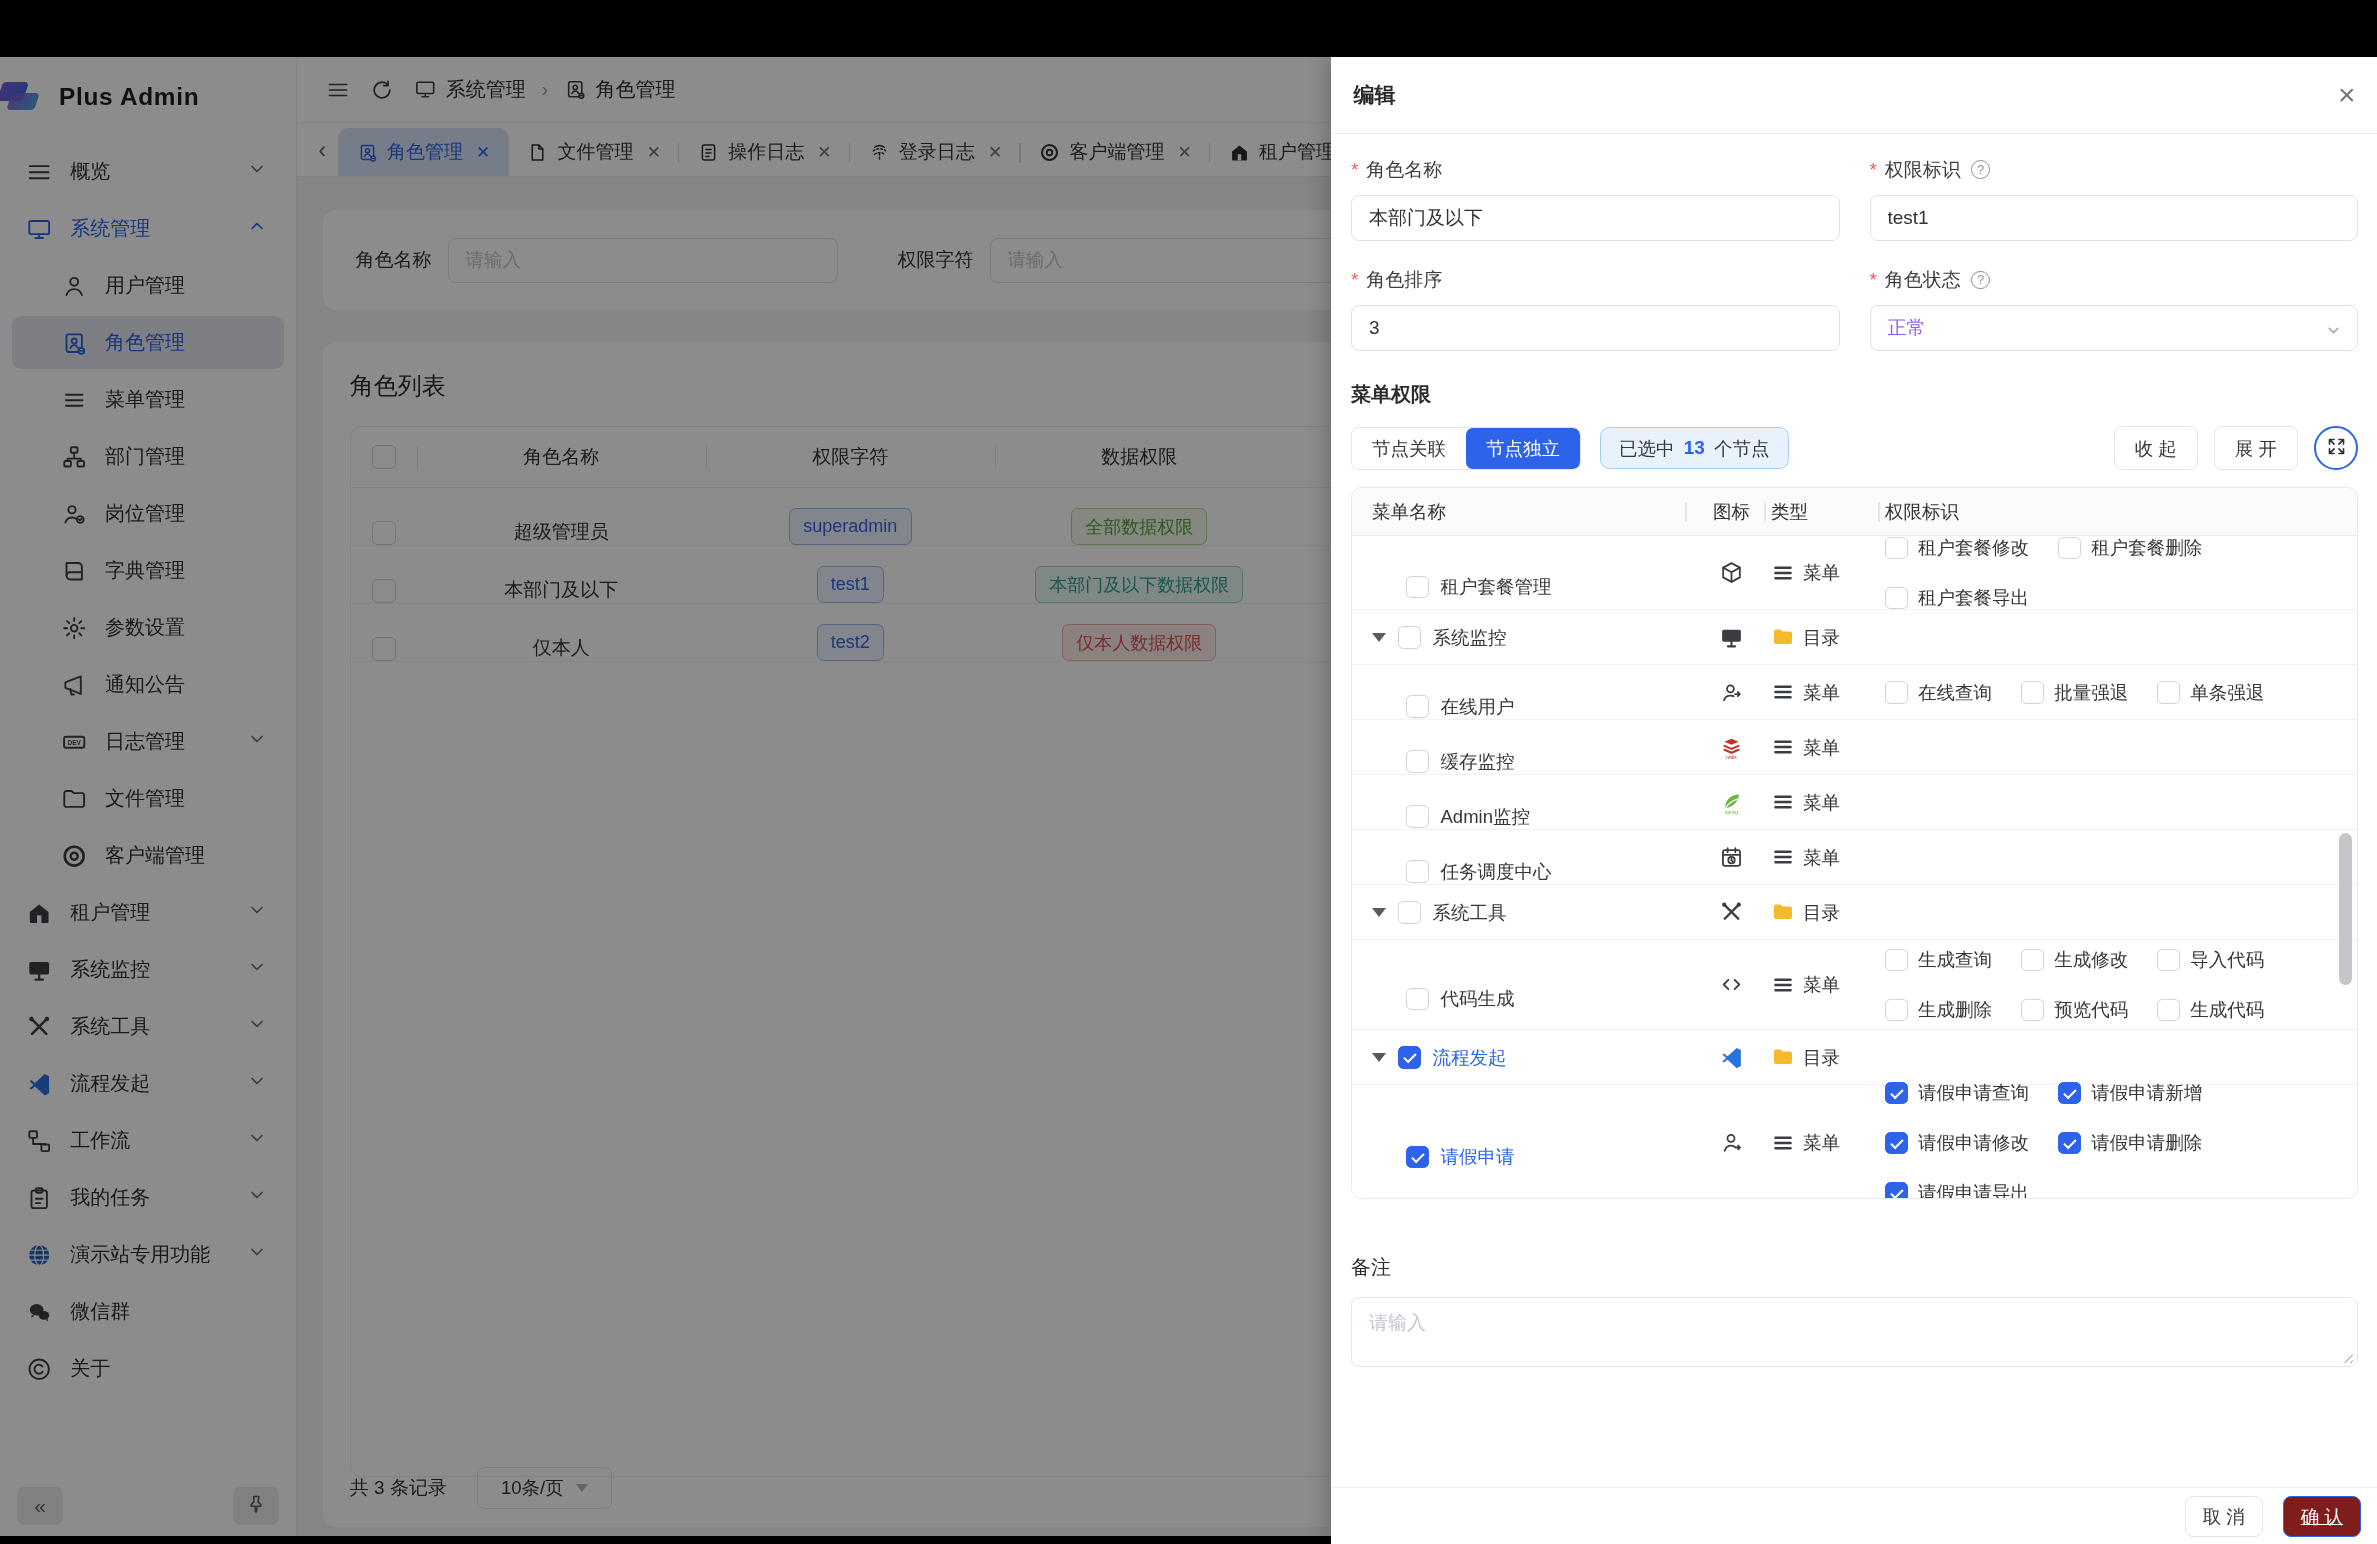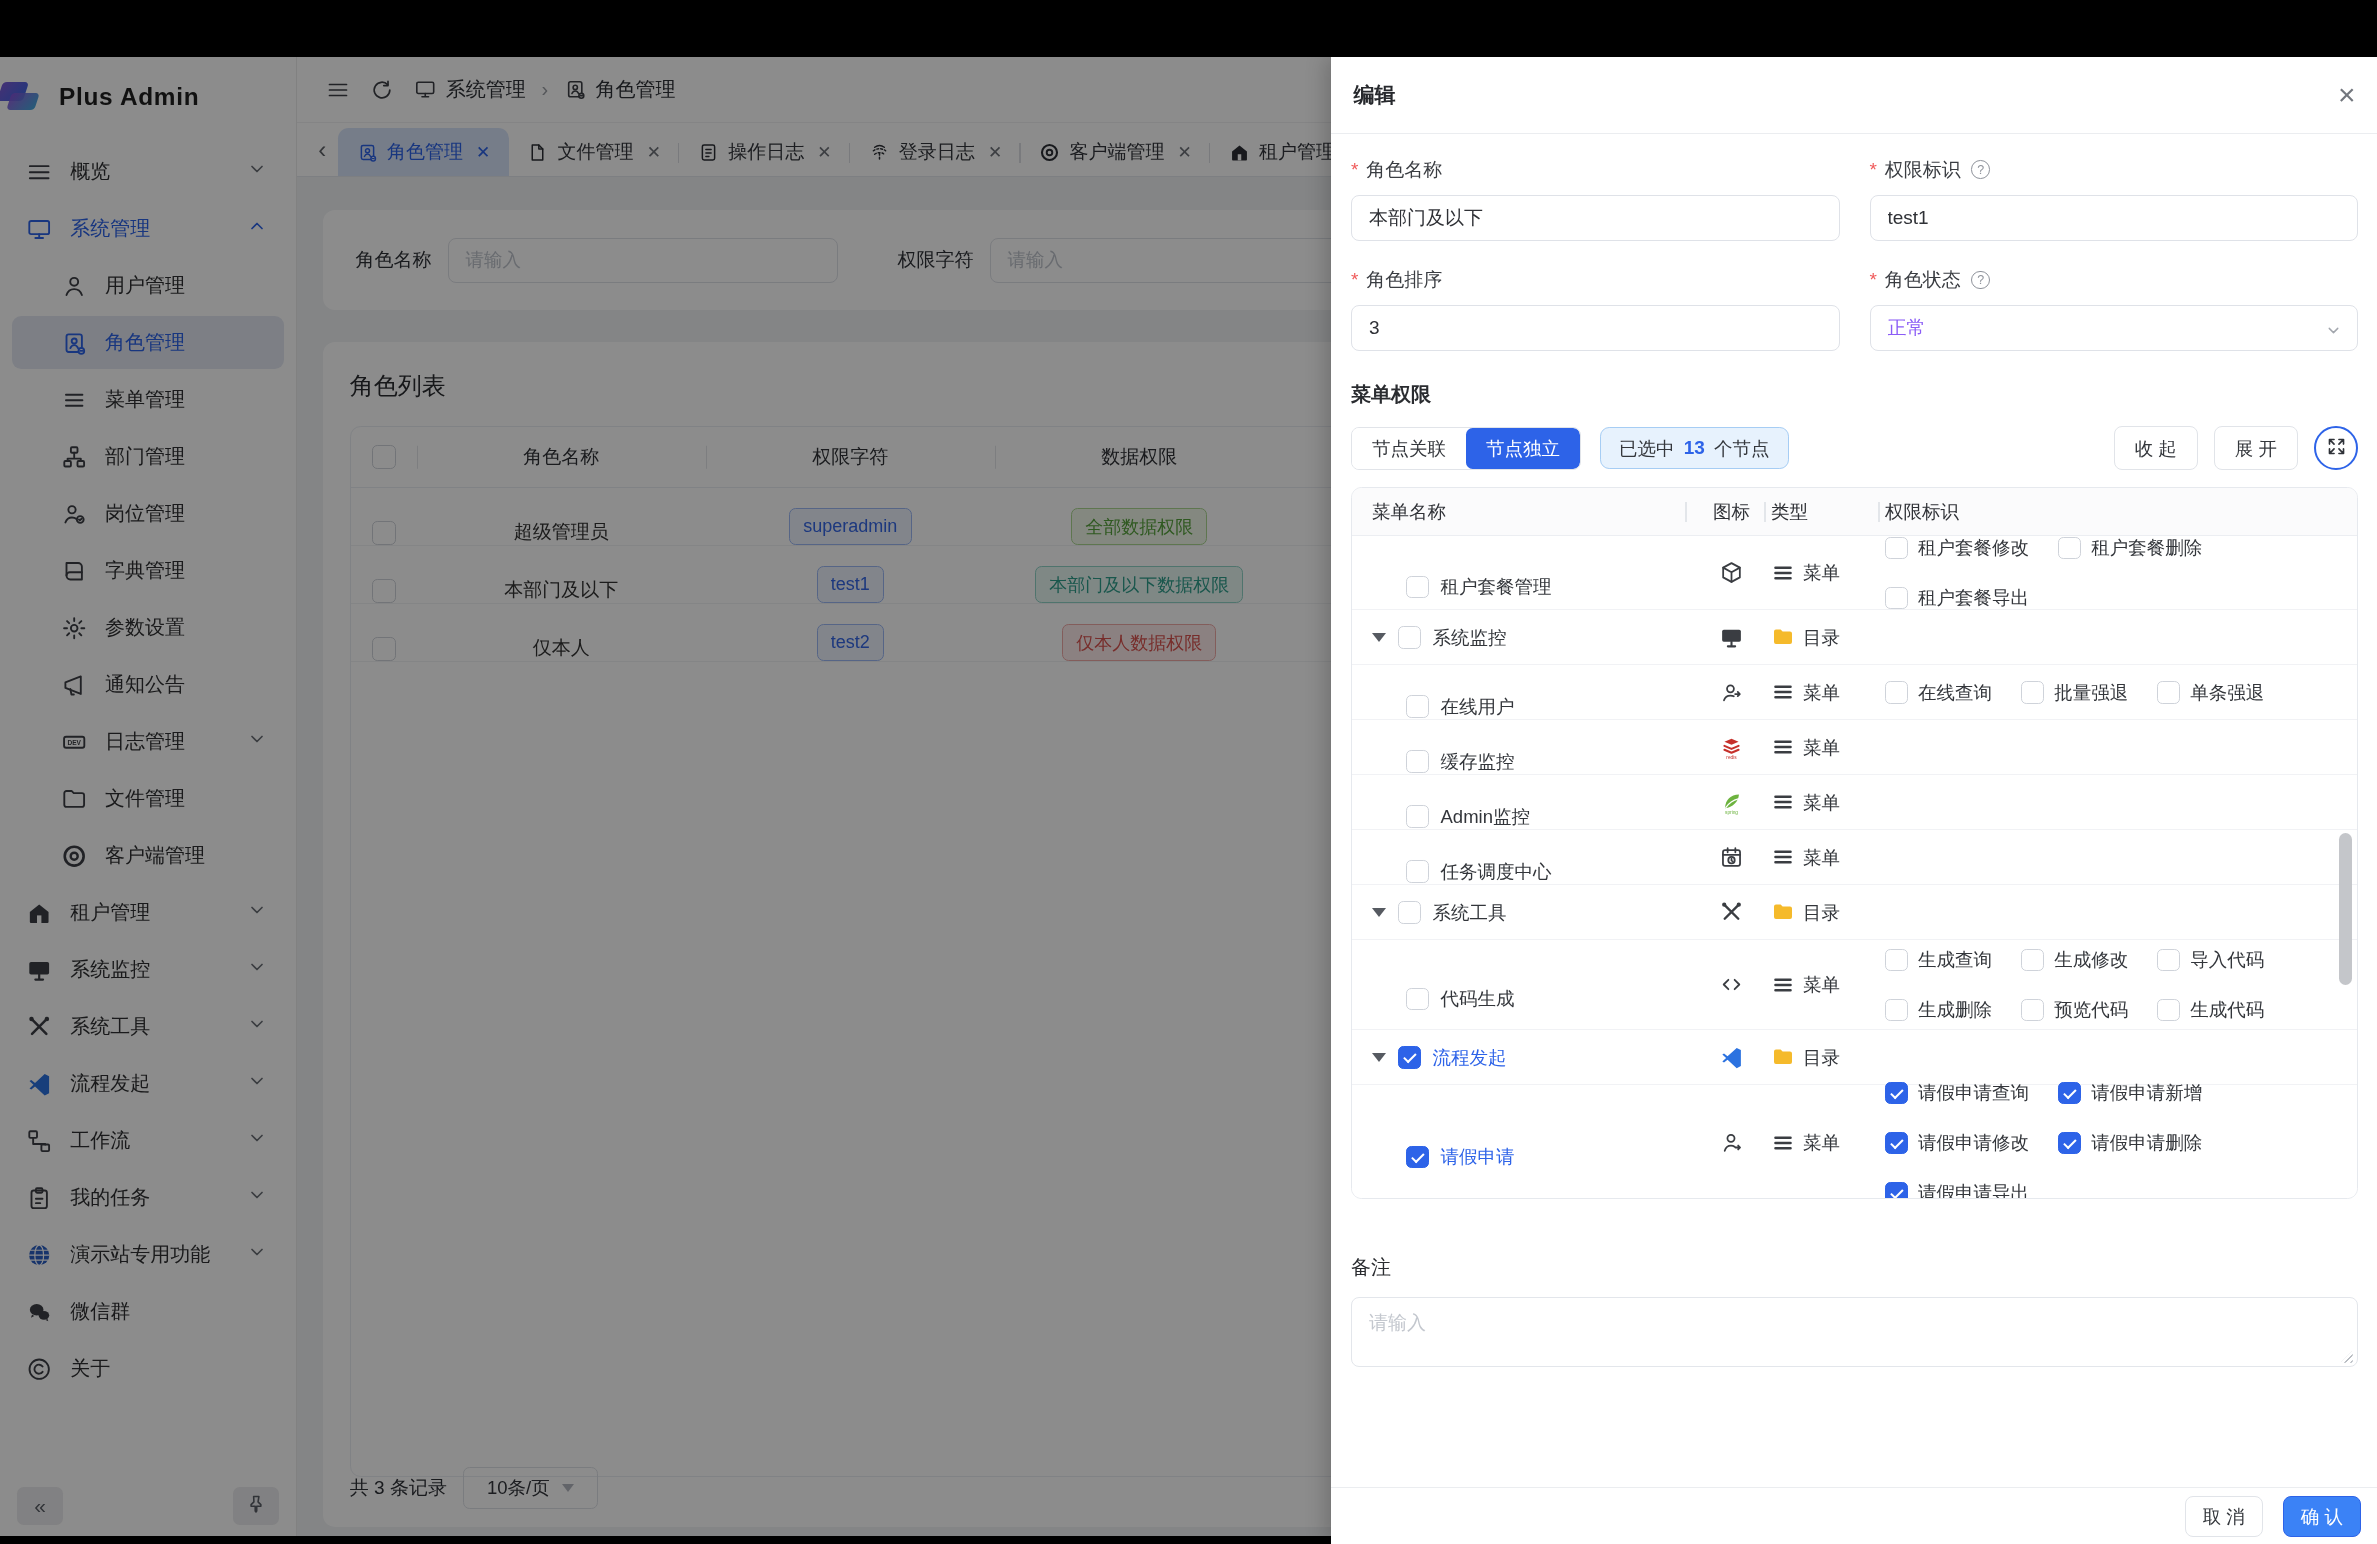--- a/index.html
+++ b/index.html
@@ -70,21 +70,21 @@
   .rt-head .c::before { content:''; position:absolute; left:0; top:50%; transform:translateY(-50%); width:1.3px; height:22.5px; background:#e3e6ea; }
   .cb { width:24px; height:24px; border:1.3px solid #cfd3da; border-radius:5.3px; background:#fff; flex:none; cursor:pointer; }
   .cb.sm { width:22.5px; height:22.5px; }
   .cb.ck { background:#2d63e8; border-color:#2d63e8; position:relative; }
   .cb.ck::after { content:''; position:absolute; left:5.3px; top:6px; width:10px; height:5.3px; border-left:2.6px solid #fff; border-bottom:2.6px solid #fff; transform:rotate(-45deg); }
   .tag { display:inline-flex; align-items:center; height:37px; padding:0 13.2px; border-radius:6.6px; border:1.3px solid; font-size:18px; }
   .tag.blue { color:#3567e5; border-color:#9db9f5; background:#edf3fe; }
   .tag.green { color:#57a23c; border-color:#abd791; background:#f0f8ea; }
   .tag.teal { color:#2f9e8b; border-color:#90d3c6; background:#e7f7f3; }
   .tag.red { color:#d9534f; border-color:#efa9a7; background:#fdecec; }
-  .pagi { position:absolute; left:26.4px; bottom:18.5px; display:flex; align-items:center; gap:16px; font-size:19px; color:#2f3238; }
+  .pagi { position:absolute; left:26.4px; bottom:18.5px; display:flex; align-items:center; gap:30px; font-size:19px; color:#2f3238; }
   .psize { width:135px; height:42px; border:1.3px solid #dfe2e8; border-radius:6.6px; display:flex; align-items:center; justify-content:center; gap:12px; font-size:18.5px; color:#33363c; cursor:pointer; }
   .psize .tri { width:0; height:0; border-left:6.6px solid transparent; border-right:6.6px solid transparent; border-top:8.6px solid #b3b7bf; }
 
   
   .mask { position:absolute; inset:0; background:rgba(0,0,0,0.45); z-index:40; }
 
   
   .drawer { position:absolute; left:1331px; top:57px; width:1047px; height:1487px; background:#fff; z-index:60; display:flex; flex-direction:column; box-shadow:-5.3px 0 20px rgba(0,0,0,.2); }
   .d-head { height:77px; flex:none; display:flex; align-items:center; justify-content:space-between; padding:0 22.5px; border-bottom:1.3px solid #ebedf0; }
   .d-title { font-size:21px; font-weight:700; color:#26282c; }
@@ -136,21 +136,21 @@
 
   .remark-label { font-size:20px; color:#2a2c30; margin-top:55px; }
   .ta-wrap { position:relative; margin-top:16px; }
   textarea.d-ta { width:100%; height:70px; border:1.3px solid #e3e6eb; border-radius:8px; font-size:19px; padding:12px 17px; color:#2f3136; font-family:inherit; resize:none; }
   textarea.d-ta::placeholder { color:#c3c7ce; }
   .ta-grip { position:absolute; right:5.3px; bottom:6.6px; width:12px; height:12px; background:repeating-linear-gradient(135deg, transparent 0 2.6px, #b8bcc2 2.6px 4px); clip-path:polygon(100% 0,100% 100%,0 100%); }
 
   .d-foot { flex:none; height:57px; border-top:1.3px solid #ebedf0; display:flex; align-items:center; justify-content:flex-end; gap:20px; padding:0 17px; }
   .btn { height:41px; min-width:74px; padding:0 17px; border-radius:8px; font-size:18.5px; cursor:pointer; font-family:inherit; }
   .btn.ghost { background:#fff; border:1.3px solid #e1e4e9; color:#34373c; }
-  .btn.primary { background:#3b82f6; border:1.3px solid #2d63e8; color:#fff; }
+  .btn.primary { background:#7f1d1d; border:1.3px solid #2d63e8; color:#fff;text-decoration:underline; }
 </style>
 </head>
 <body>
 
 <div class="stage">
   <div class="app">
 
     <aside class="sidebar">
       <div class="logo-row">
         <span class="logo-mark">

